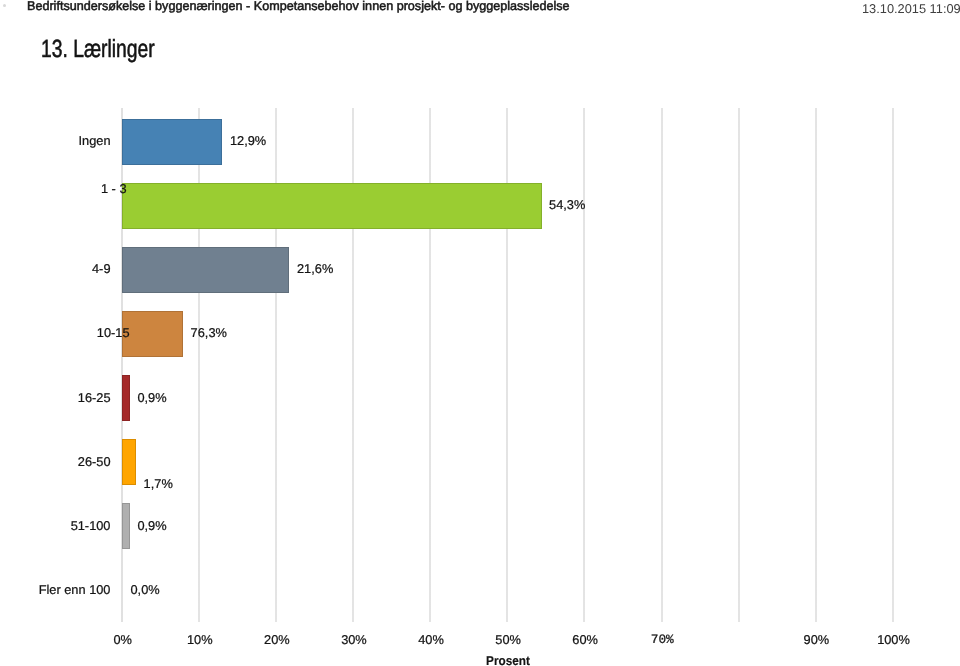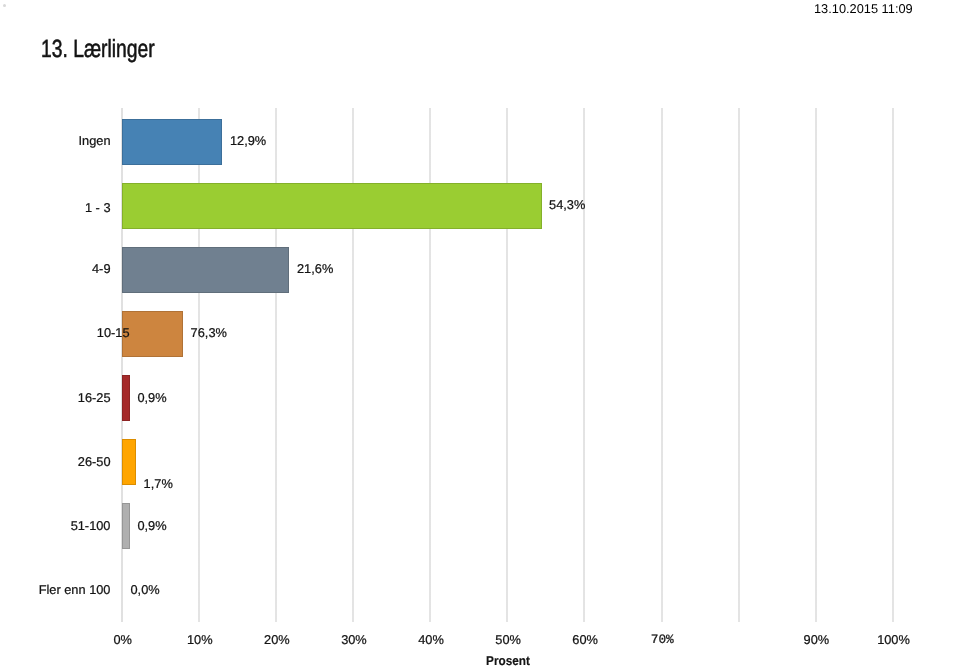--- a/index.html
+++ b/index.html
@@ -12,22 +12,22 @@
   }
   #page{position:relative;width:960px;height:666px;}
 
   
   .hdr-bullet{position:absolute;left:3px;top:4px;width:3px;height:3px;
               border-radius:50%;background:#d8d8d8;}
   .hdr-title{position:absolute;left:27px;top:-1.2px;font-size:12.6px;
              font-weight:normal;color:#1a1a1a;white-space:nowrap;
              -webkit-text-stroke:0.52px #1a1a1a;
              transform-origin:0 0;transform:translateZ(0);}
-  .hdr-date{position:absolute;left:814px;top:1.4px;font-size:12.8px;
-            color:#000000;white-space:nowrap;transform:translateZ(0);}
+  .hdr-date{position:absolute;left:862px;top:1.4px;font-size:12.8px;
+            color:#404040;white-space:nowrap;transform:translateZ(0);}
 
   
   .slide-title{position:absolute;left:41.3px;top:35.4px;font-size:24.9px;
                color:#141414;white-space:nowrap;
                -webkit-text-stroke:0.58px #141414;
                transform-origin:0 0;transform:scaleX(0.775);}
 
   
   #chart{position:absolute;left:0;top:0;width:960px;height:666px;}
   .gridline{position:absolute;width:2px;}
@@ -45,20 +45,21 @@
               color:#141414;text-align:center;white-space:nowrap;
               -webkit-text-stroke:0.18px #141414;
               transform:scaleX(0.92);}
 </style>
 </head>
 <body>
 
 <div id="page">
 
   <div class="hdr-bullet"></div>
+  <div class="hdr-title">Bedriftsundersøkelse i byggenæringen - Kompetansebehov innen prosjekt- og byggeplassledelse</div>
   <div class="hdr-date">13.10.2015 11:09</div>
 
   <div class="slide-title">13. Lærlinger</div>
 
   <div id="chart">
 
     <div class="axisline" style="left: 121px; top: 108.4px; height: 513.8px; background: linear-gradient(to right, rgb(255, 255, 255) 0%, rgb(200, 200, 200) 45%, rgb(200, 200, 200) 55%, rgb(255, 255, 255) 100%);"></div>
 
     <div class="gridline" style="left: 198.08px; top: 108.4px; height: 513.8px; background: linear-gradient(to right, rgb(255, 255, 255) 0%, rgb(206, 206, 206) 45%, rgb(206, 206, 206) 55%, rgb(255, 255, 255) 100%);"></div>
     <div class="gridline" style="left: 275.16px; top: 108.4px; height: 513.8px; background: linear-gradient(to right, rgb(255, 255, 255) 0%, rgb(206, 206, 206) 45%, rgb(206, 206, 206) 55%, rgb(255, 255, 255) 100%);"></div>
@@ -73,21 +74,21 @@
 
     <div class="bar" style="left: 122px; top: 118.653px; width: 98.4332px; height: 44.2px; background: rgb(70, 130, 180); border: 0.5px solid rgb(60, 111, 154);"></div>
     <div class="bar" style="left: 122px; top: 182.759px; width: 417.544px; height: 44.2px; background: rgb(154, 205, 50); border: 0.5px solid rgb(132, 176, 43);"></div>
     <div class="bar" style="left: 122px; top: 246.866px; width: 165.493px; height: 44.2px; background: rgb(112, 128, 144); border: 0.5px solid rgb(96, 110, 123);"></div>
     <div class="bar" style="left: 122px; top: 310.972px; width: 59.1224px; height: 44.2px; background: rgb(205, 133, 63); border: 0.5px solid rgb(176, 114, 54);"></div>
     <div class="bar" style="left: 122px; top: 375.078px; width: 5.9372px; height: 44.2px; background: rgb(165, 42, 42); border: 0.5px solid rgb(141, 36, 36);"></div>
     <div class="bar" style="left: 122px; top: 439.184px; width: 12.1036px; height: 44.2px; background: rgb(255, 165, 0); border: 0.5px solid rgb(219, 141, 0);"></div>
     <div class="bar" style="left: 122px; top: 503.291px; width: 5.9372px; height: 44.2px; background: rgb(175, 175, 175); border: 0.5px solid rgb(150, 150, 150);"></div>
 
     <div class="catlabel" style="top: 133.153px;">Ingen</div>
-    <div class="catlabel" style="top: 200px;">1 - 3</div>
+    <div class="catlabel" style="top: 181px; padding-left: 16px;">1 - 3</div>
     <div class="catlabel" style="top: 261.366px;">4-9</div>
     <div class="catlabel" style="top: 325.472px; margin-left: 19px;">10-15</div>
     <div class="catlabel" style="top: 389.578px;">16-25</div>
     <div class="catlabel" style="top: 453.684px;">26-50</div>
     <div class="catlabel" style="top: 517.791px;">51-100</div>
     <div class="catlabel" style="top: 581.897px;">Fler enn 100</div>
 
     <div class="vallabel" style="left: 229.933px; top: 133.153px;">12,9%</div>
     <div class="vallabel" style="left: 549.044px; top: 197.259px;">54,3%</div>
     <div class="vallabel" style="left: 296.993px; top: 261.366px;">21,6%</div>

